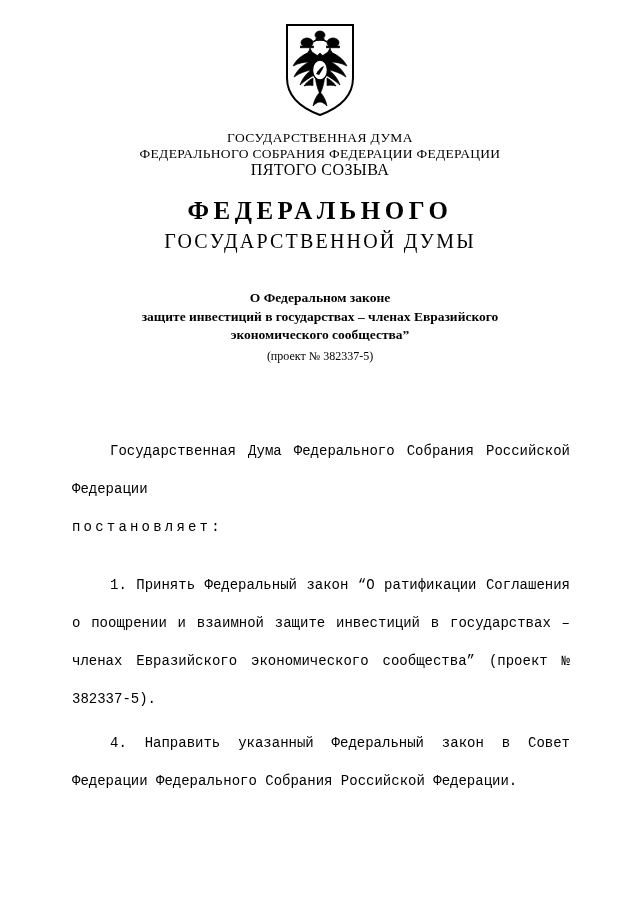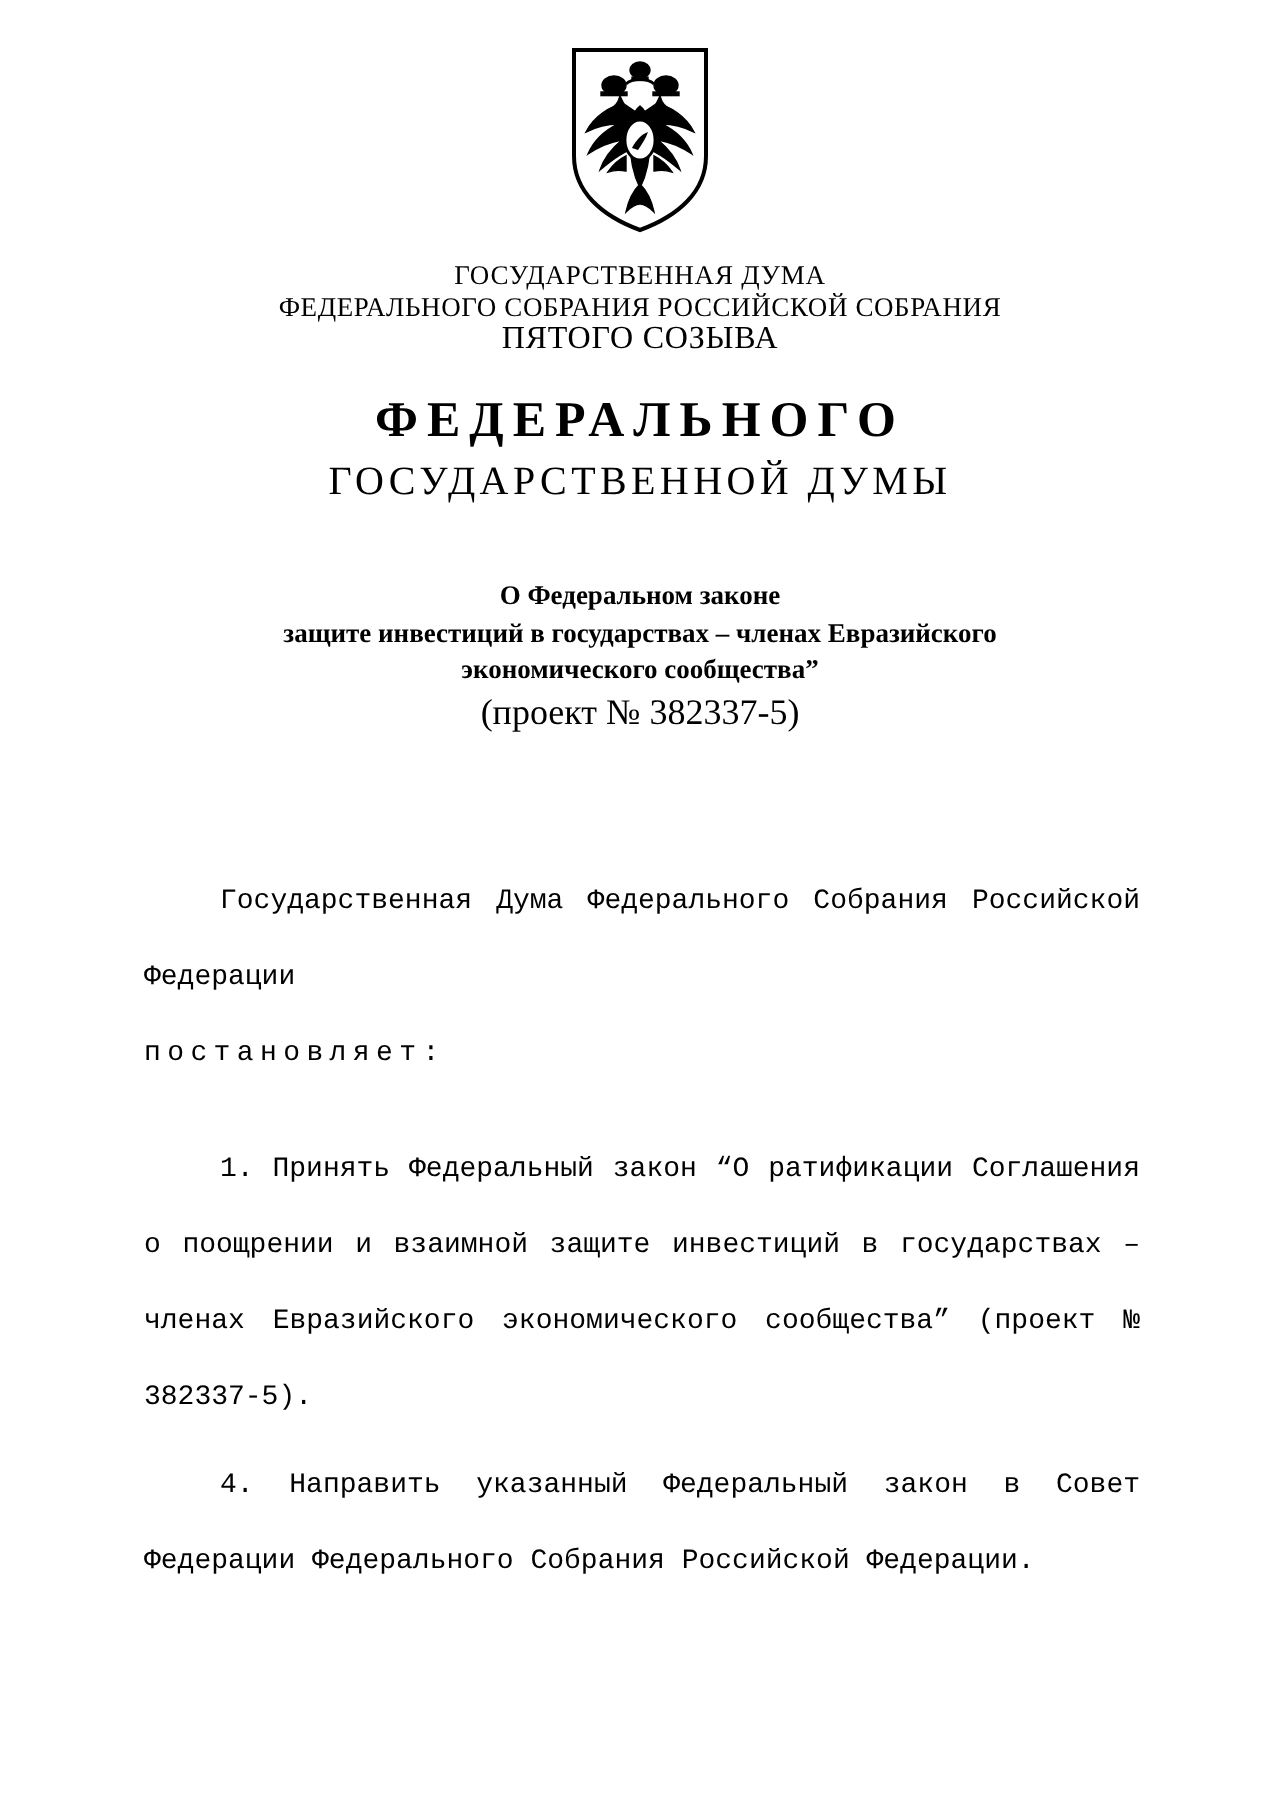--- a/index.html
+++ b/index.html
@@ -83,21 +83,21 @@
     width: 460px;
     text-align: center;
     font-weight: bold;
     font-size: 13.5px;
     line-height: 18.5px;
   }
   .subject .proj {
     display: block;
     margin-top: 2px;
     font-weight: normal;
-    font-size: 18px;
+    font-size: 12px;
   }
 
   
   .body-text {
     position: absolute;
     top: 432px;
     left: 72px;
     width: 498px;
     font-size: 14px;
     line-height: 38px;
@@ -153,21 +153,21 @@
         <path d="M44 56 c4 2 7 5 9 8 c-3 -1 -6 -1 -9 -0.5 z"></path>
       </g>
 
       <ellipse cx="37" cy="48" rx="7.5" ry="10" fill="#fff" stroke="#000" stroke-width="1.4"></ellipse>
       <path d="M33 52 c2 -4 5 -7 8 -8 c-1 3 -3 6 -5 9 z" fill="#000"></path>
     </svg>
   </div>
 
   <div class="head">
     <div class="head-line-1">ГОСУДАРСТВЕННАЯ ДУМА</div>
-    <div class="head-line-2">ФЕДЕРАЛЬНОГО СОБРАНИЯ РОССИЙСКОЙ СОБРАНИЯ</div>
+    <div class="head-line-2">ФЕДЕРАЛЬНОГО СОБРАНИЯ ФЕДЕРАЦИИ ФЕДЕРАЦИИ</div>
     <div class="head-line-3">ПЯТОГО СОЗЫВА</div>
     <div class="title-main">ФЕДЕРАЛЬНОГО</div>
     <div class="title-sub">ГОСУДАРСТВЕННОЙ ДУМЫ</div>
   </div>
 
   <div class="subject">
     <div>О Федеральном законе</div>
     <div>защите инвестиций в государствах – членах Евразийского</div>
     <div>экономического сообщества”</div>
     <span class="proj">(проект № 382337-5)</span>

